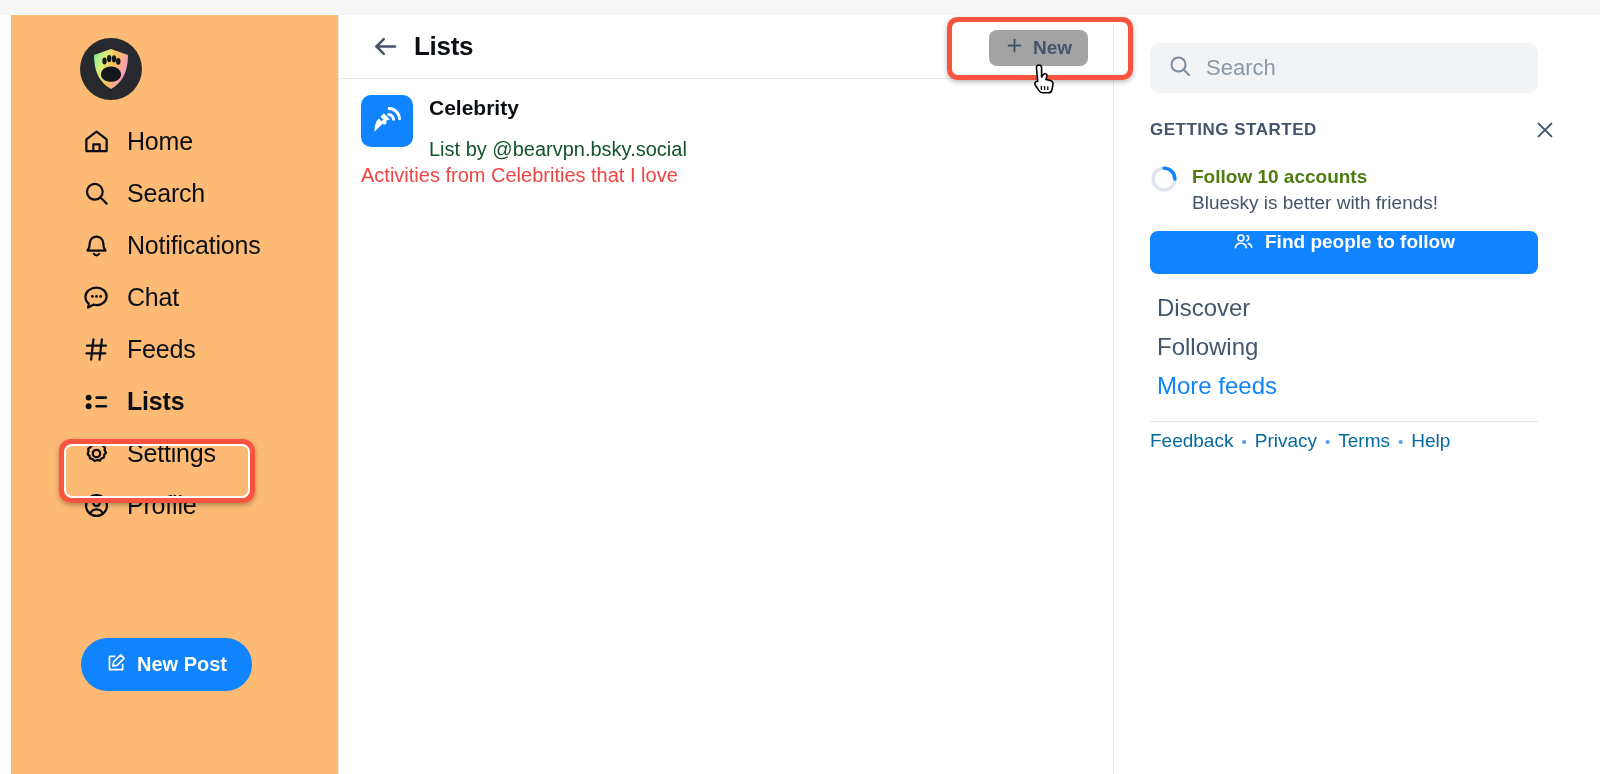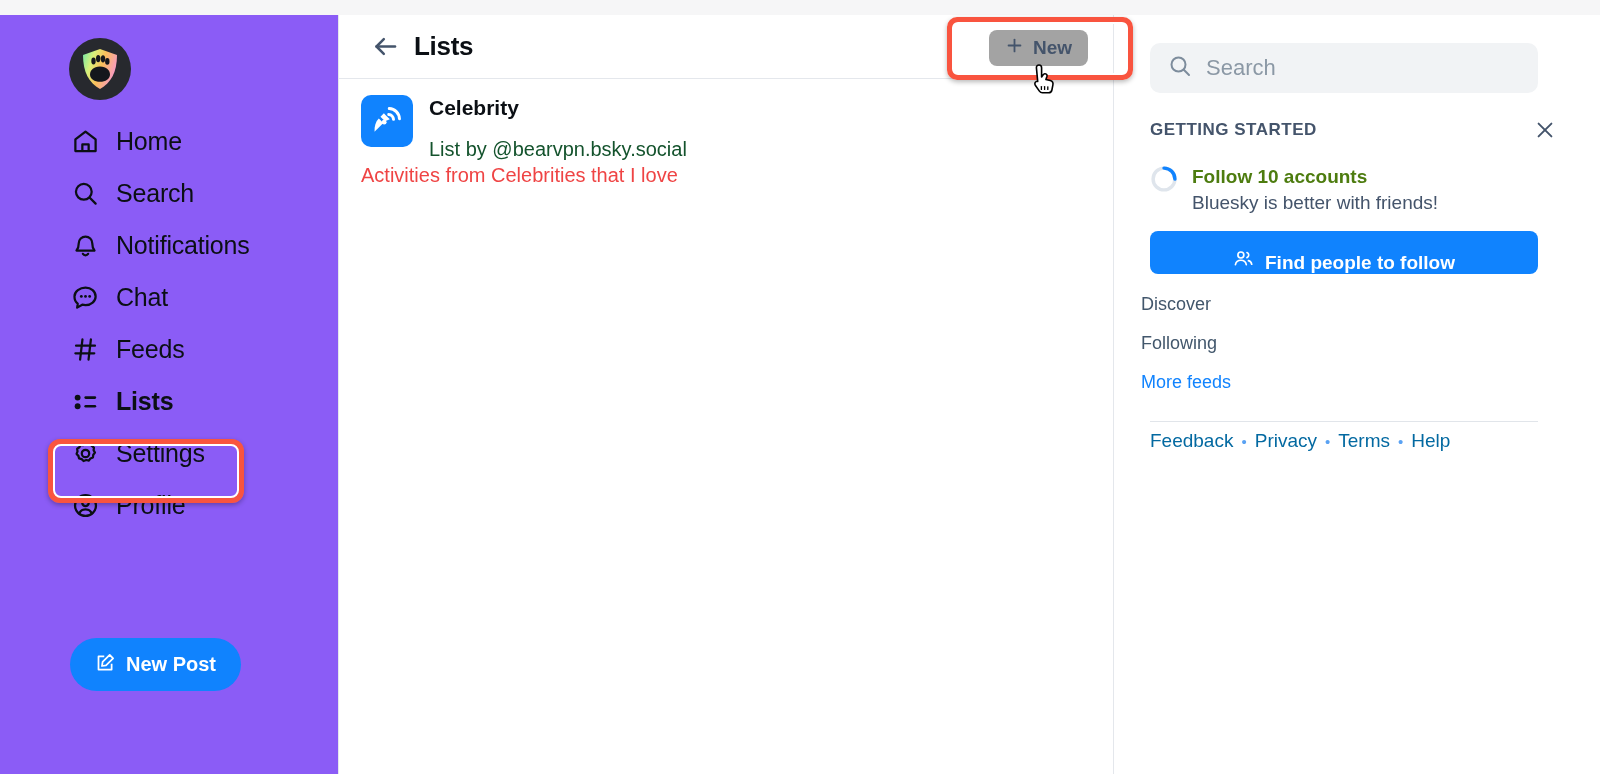--- a/index.html
+++ b/index.html
@@ -12,22 +12,22 @@
   #app { position: relative; width: 1600px; height: 774px; background: #fff; }
 
   
   .topstrip {
     position: absolute; top: 0; left: 0; width: 1600px; height: 15px;
     background: #f6f6f7;
   }
 
   
   .sidebar {
-    position: absolute; top: 15px; left: 0; width: 338px; height: 759px;
-    background: #8b5cf6;
+    position: absolute; top: 15px; left: 11px; width: 338px; height: 759px;
+    background: #fdba74;
   }
   .avatar {
     position: absolute; left: 69px; top: 23px;
     width: 62px; height: 62px; border-radius: 50%;
     background: #27292e;
     display: flex; align-items: center; justify-content: center;
   }
   .nav { position: absolute; left: 0; top: 100px; width: 338px; }
   .nav-item {
     display: flex; align-items: center;
@@ -146,28 +146,28 @@
   }
 
   .task { position: absolute; left: 35px; top: 150px; display: flex; gap: 14px; align-items: flex-start; }
   .task-title { font-size: 19px; font-weight: bold; color: #4d7c0f; line-height: 1.25; }
   .task-sub { font-size: 19px; color: #44546b; line-height: 1.3; margin-top: 2px; }
 
   .find-btn {
     position: absolute; left: 35px; top: 216px;
     width: 388px; height: 43px; border-radius: 8px;
     background: #1083fe; border: none; cursor: pointer;
-    display: flex; align-items: flex-end; justify-content: center; gap: 11px;
+    display: flex; align-items: flex-start; justify-content: center; gap: 11px;
     color: #fff; font-size: 19px; font-weight: bold;
     font-family: "Liberation Sans", sans-serif;
   }
 
   .feed-link {
-    position: absolute; left: 26px;
-    font-size: 18px; color: #42576c; cursor: pointer;
+    position: absolute; left: 42px;
+    font-size: 24px; color: #42576c; cursor: pointer;
   }
   .feed-link.blue { color: #1083fe; }
 
   .divider {
     position: absolute; left: 35px; top: 406px; width: 388px; height: 1px;
     background: #e1e5ea;
   }
   .footer {
     position: absolute; left: 35px; top: 415px;
     font-size: 19px; color: #1083fe; display: flex; align-items: center; gap: 8px;

